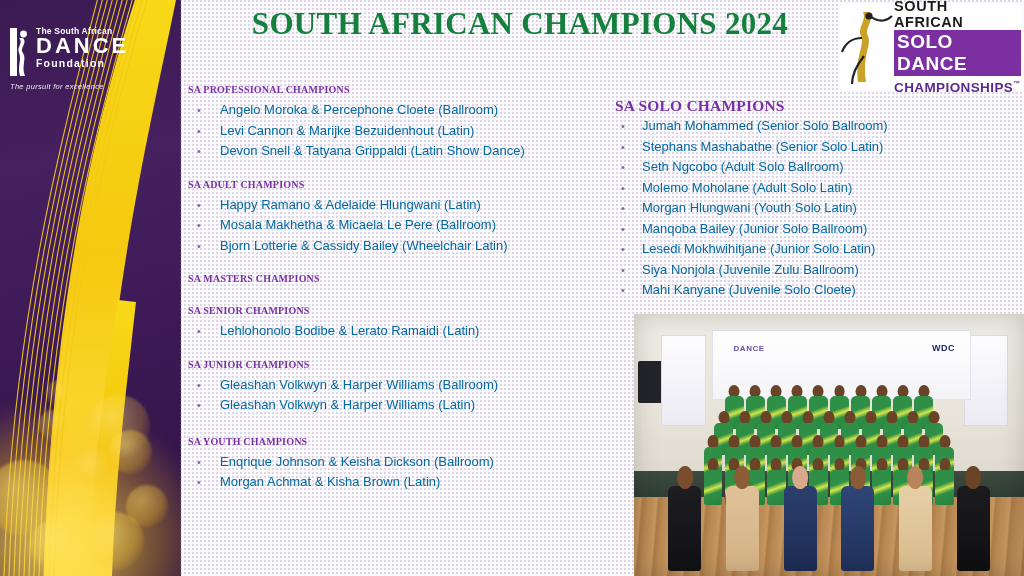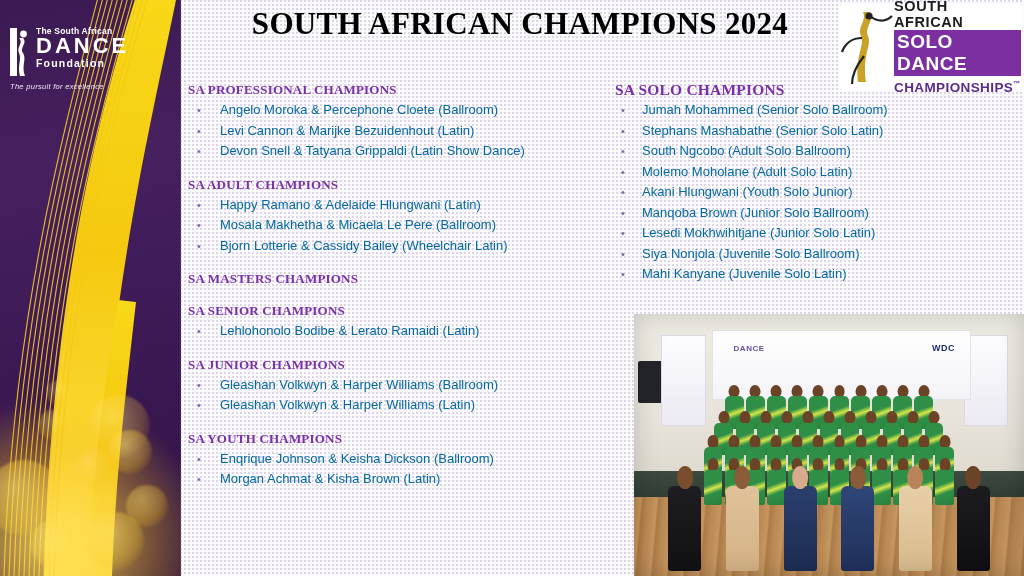--- a/index.html
+++ b/index.html
@@ -61,33 +61,33 @@
     background:#7b2fa0;padding:1px 3px;display:block;
   }
   #sa-open-logo .l3{font-size:13.5px;font-weight:800;letter-spacing:.4px;color:#5b2a8c;line-height:16px;}
   #sa-open-logo .l3 sup{font-size:7px;vertical-align:super;}
 
   
   #title{
     position:absolute;left:200px;top:2px;width:640px;height:44px;
     display:flex;align-items:center;justify-content:center;
     font-family:"Liberation Serif", serif;
-    font-weight:700;font-size:31px;letter-spacing:.3px;color:#000000;
+    font-weight:700;font-size:31px;letter-spacing:.3px;color:#15803d;
     white-space:nowrap;
   }
 
   
   #col-left{position:absolute;left:188px;top:80px;width:400px;}
   #col-right{position:absolute;left:615px;top:80px;width:400px;}
 
   .section{margin-bottom:13px;}
-  .section:last-child{margin-bottom:0;}
+  .section:last-child{margin-bottom:0;margin-top:16px;}
   .sec-head{
     font-family:"Liberation Serif", serif;
-    font-weight:700;font-size:13px;letter-spacing:.2px;color:#7a2fa6;
+    font-weight:700;font-size:10px;letter-spacing:.2px;color:#7a2fa6;
     line-height:19px;margin-bottom:1px;
   }
   ul.items{list-style:none;margin:0;padding:0;}
   ul.items li{
     position:relative;padding-left:32px;
     font-family:"Liberation Sans", sans-serif;
     font-size:13px;line-height:20.5px;color:#0369a1;
     white-space:nowrap;
   }
   ul.items li:before{
@@ -268,27 +268,27 @@
       </ul>
     </div>
   </div>
 
   <div id="col-right">
     <div class="section">
       <div class="sec-head">SA SOLO CHAMPIONS</div>
       <ul class="items">
         <li>Jumah Mohammed (Senior Solo Ballroom)</li>
         <li>Stephans Mashabathe (Senior Solo Latin)</li>
-        <li>South Ngcobo (Adult Solo Ballroom)</li>
+        <li>Seth Ngcobo (Adult Solo Ballroom)</li>
         <li>Molemo Moholane (Adult Solo Latin)</li>
-        <li>Akani Hlungwani (Youth Solo Junior)</li>
-        <li>Manqoba Brown (Junior Solo Ballroom)</li>
+        <li>Morgan Hlungwani (Youth Solo Latin)</li>
+        <li>Manqoba Bailey (Junior Solo Ballroom)</li>
         <li>Lesedi Mokhwihitjane (Junior Solo Latin)</li>
-        <li>Siya Nonjola (Juvenile Solo Ballroom)</li>
-        <li>Mahi Kanyane (Juvenile Solo Latin)</li>
+        <li>Siya Nonjola (Juvenile Zulu Ballroom)</li>
+        <li>Mahi Kanyane (Juvenile Solo Cloete)</li>
       </ul>
     </div>
   </div>
 
   <div id="photo">
     <div class="ph-wall"></div>
     <div class="ph-wainscot"></div>
     <div class="ph-floor"></div>
     <div class="ph-speaker"></div>
     <div class="ph-rollup l"></div>

